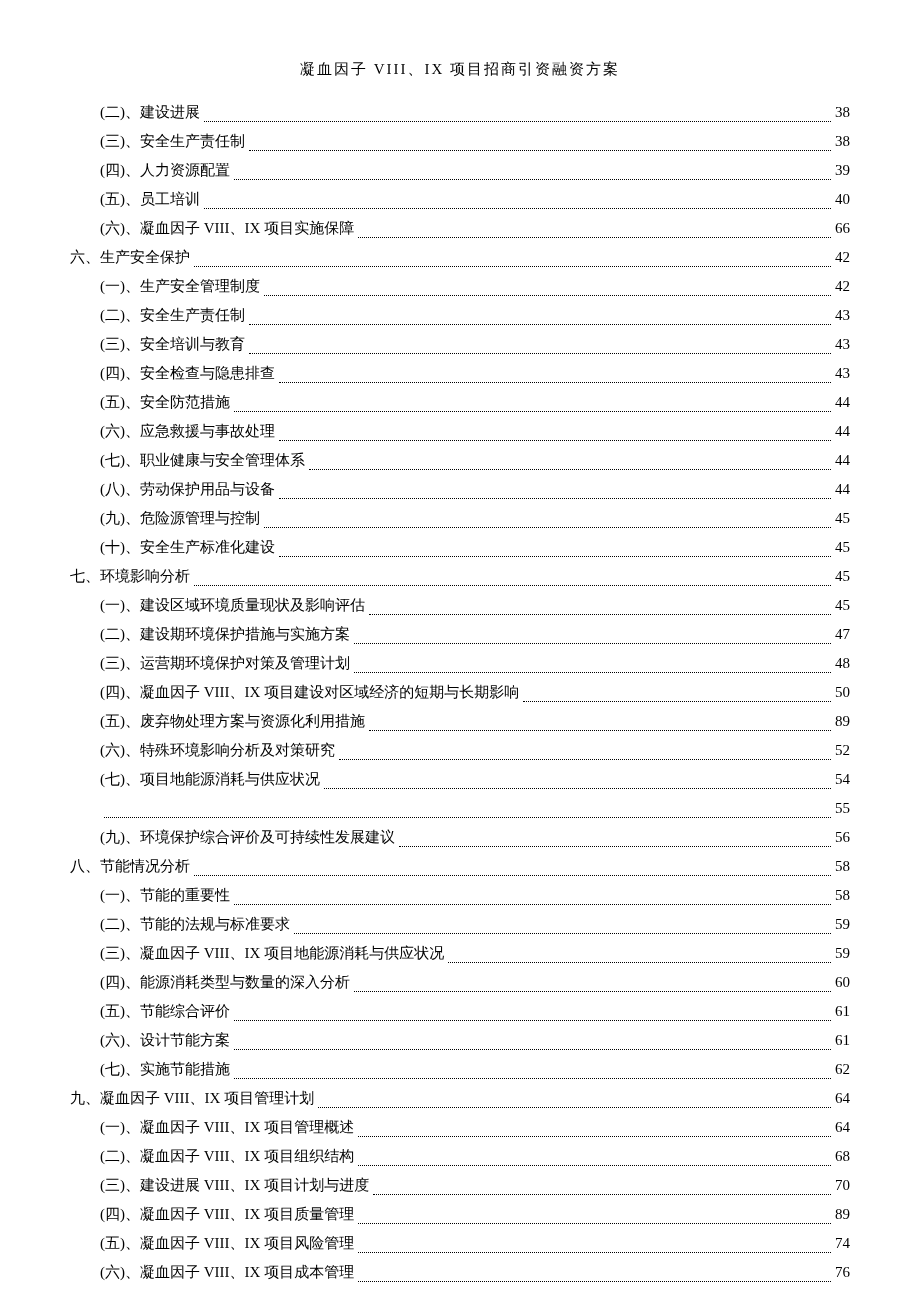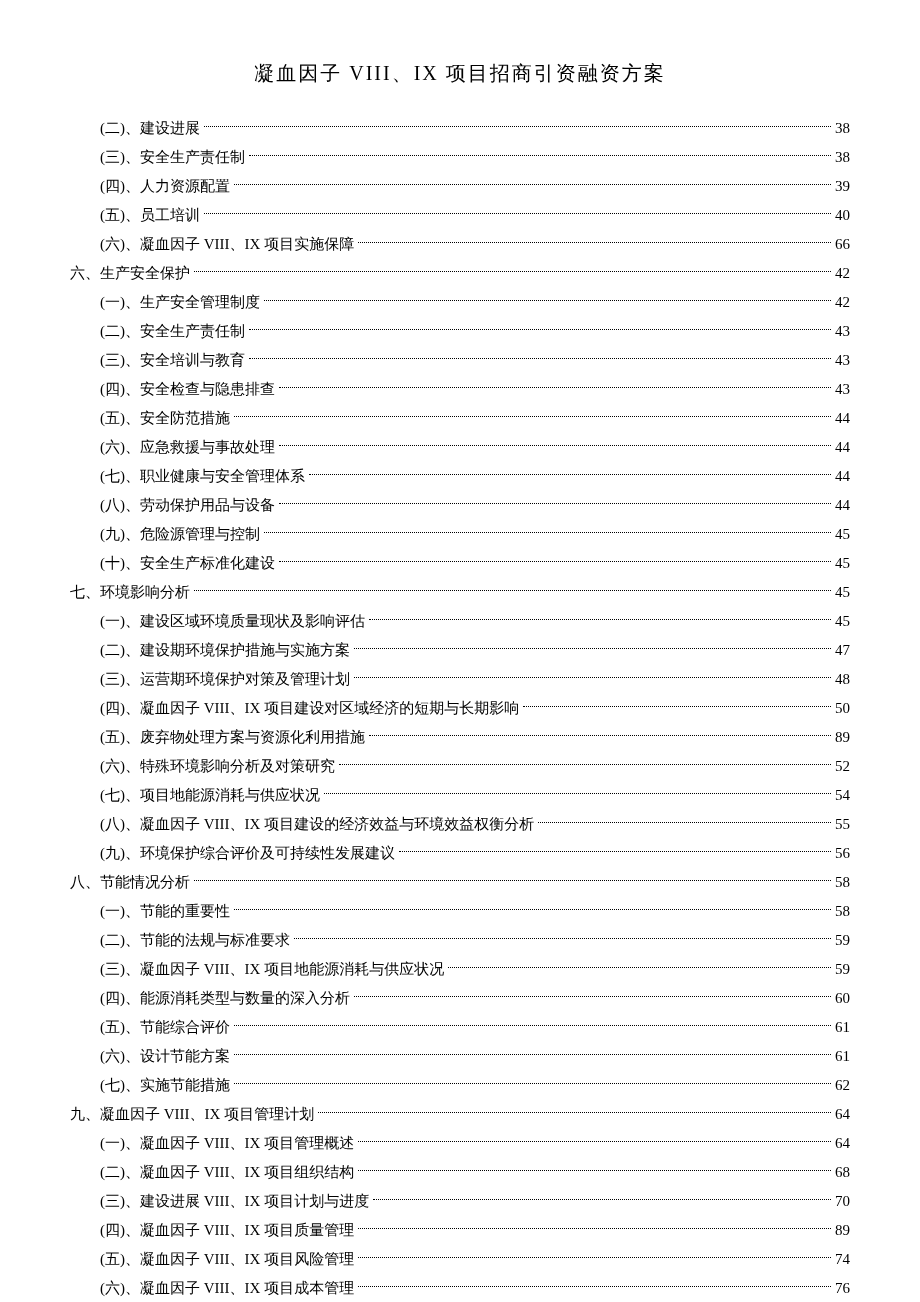--- a/index.html
+++ b/index.html
@@ -10,32 +10,32 @@
     body {
       font-family: "SimSun", "宋体", serif;
       background: #ffffff;
       width: 920px;
       margin: 0 auto;
       padding: 60px 70px 40px 70px;
       color: #000;
     }
     .header-title {
       text-align: center;
-      font-size: 20px;
+      font-size: 15px;
       letter-spacing: 2px;
-      margin-bottom: 28px;
+      margin-bottom: 20px;
       font-family: "SimSun", "宋体", serif;
     }
     .toc {
       font-size: 15px;
       line-height: 1.8;
     }
     .toc-row {
       display: flex;
-      align-items: center;
+      align-items: flex-end;
       margin-bottom: 2px;
       white-space: nowrap;
     }
     .toc-row.level-1 {
       padding-left: 0px;
     }
     .toc-row.level-2 {
       padding-left: 30px;
     }
     .toc-label {
@@ -171,21 +171,20 @@
       <span class="toc-label">(六)、特殊环境影响分析及对策研究</span>
       <span class="toc-dots"></span>
       <span class="toc-page">52</span>
     </div>
     <div class="toc-row level-2">
       <span class="toc-label">(七)、项目地能源消耗与供应状况</span>
       <span class="toc-dots"></span>
       <span class="toc-page">54</span>
     </div>
     <div class="toc-row level-2">
-      <span class="toc-label">(八)、凝血因子 VIII、IX 项目建设的经济效益与环境效益权衡分析</span>
       <span class="toc-dots"></span>
       <span class="toc-page">55</span>
     </div>
     <div class="toc-row level-2">
       <span class="toc-label">(九)、环境保护综合评价及可持续性发展建议</span>
       <span class="toc-dots"></span>
       <span class="toc-page">56</span>
     </div>
     <div class="toc-row level-1">
       <span class="toc-label">八、节能情况分析</span>

